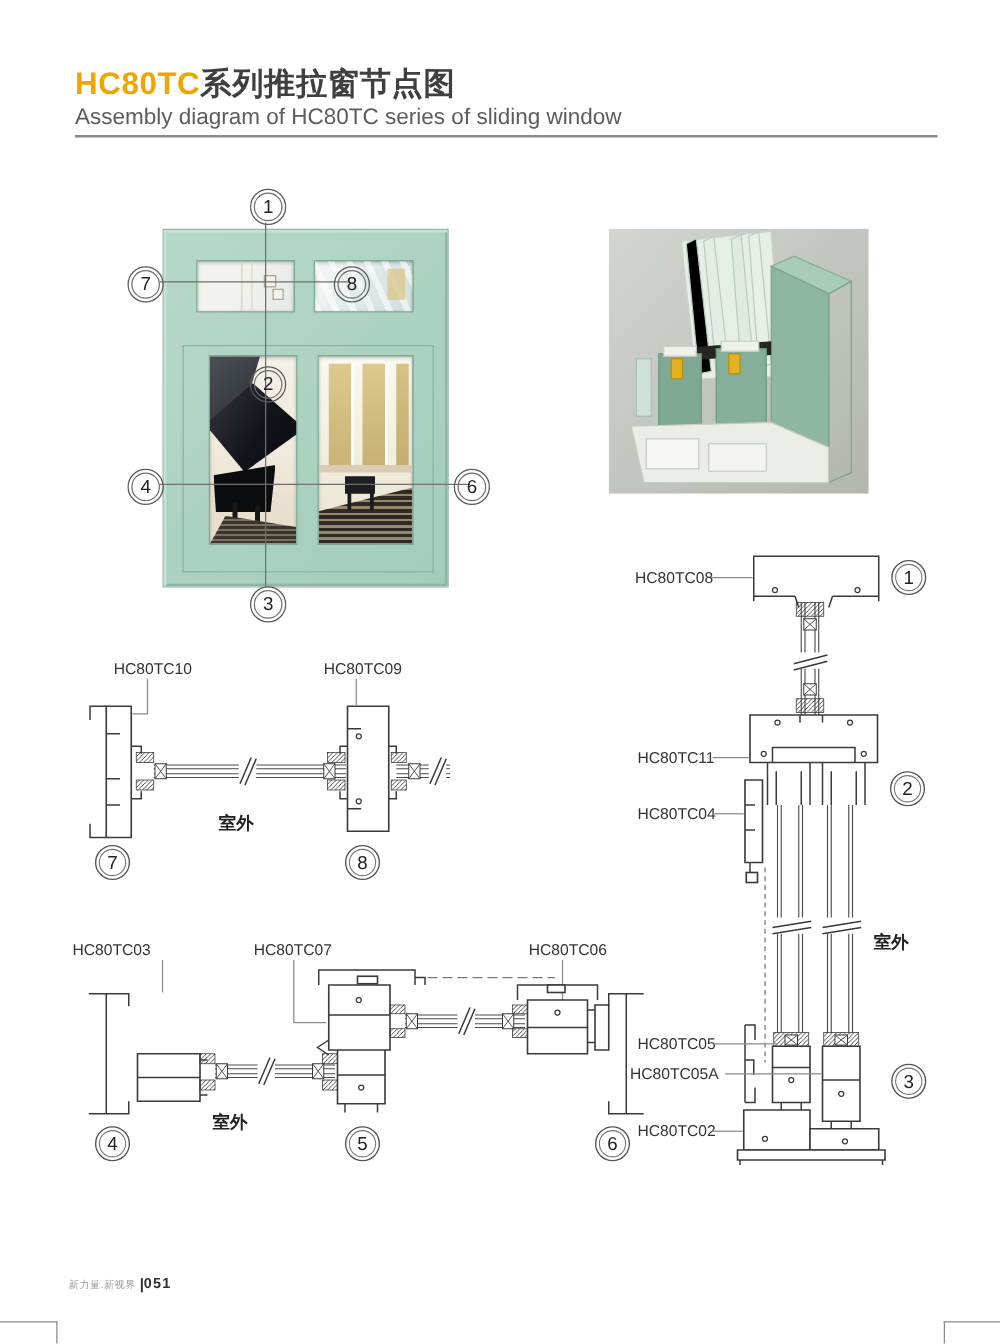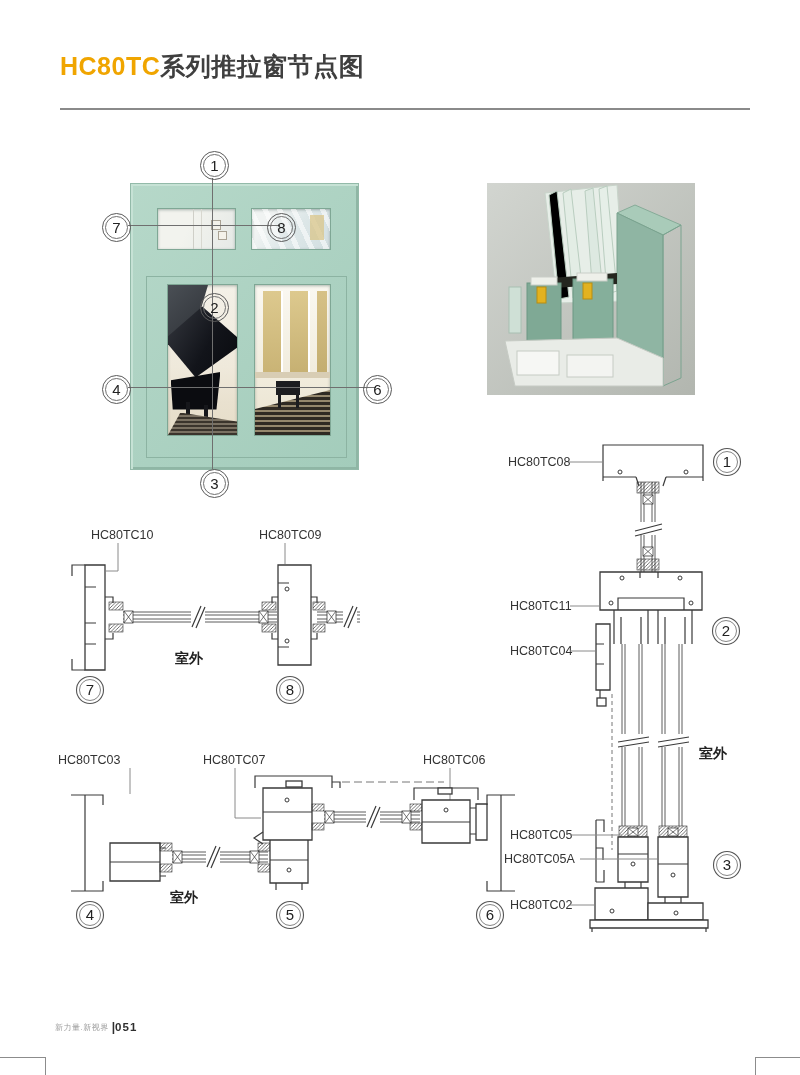--- a/index.html
+++ b/index.html
@@ -49,20 +49,21 @@
   .crop{position:absolute;top:1057px;width:45px;height:18px;}
   .crop.l{left:0;border-top:1px solid #8c8c8c;border-right:1px solid #8c8c8c;}
   .crop.r{left:755px;border-top:1px solid #8c8c8c;border-left:1px solid #8c8c8c;}
 </style>
 </head>
 <body>
 
 <div class="page">
 
   <div class="title"><span class="brand">HC80TC</span><span>系列推拉窗节点图</span></div>
+  <div class="subtitle">Assembly diagram of HC80TC series of sliding window</div>
   <div class="rule"></div>
 
   <div class="win">
     <div class="innerframe"></div>
 
     <div class="glass" style="left:26px;top:24px;width:77px;height:40px;background:linear-gradient(115deg,#f2f3ee 40%,#e5e9e6);">
       <div class="gl-el" style="left:46%;top:0;width:1px;height:100%;background:#cfcfc8;"></div>
       <div class="gl-el" style="left:56%;top:0;width:1px;height:100%;background:#d8d8d0;"></div>
       <div class="gl-el" style="right:18%;top:28%;width:8px;height:8px;border:1px solid #a9a294;background:#f4f2ea;"></div>
       <div class="gl-el" style="right:10%;top:55%;width:7px;height:7px;border:1px solid #a9a294;background:#f4f2ea;"></div>

